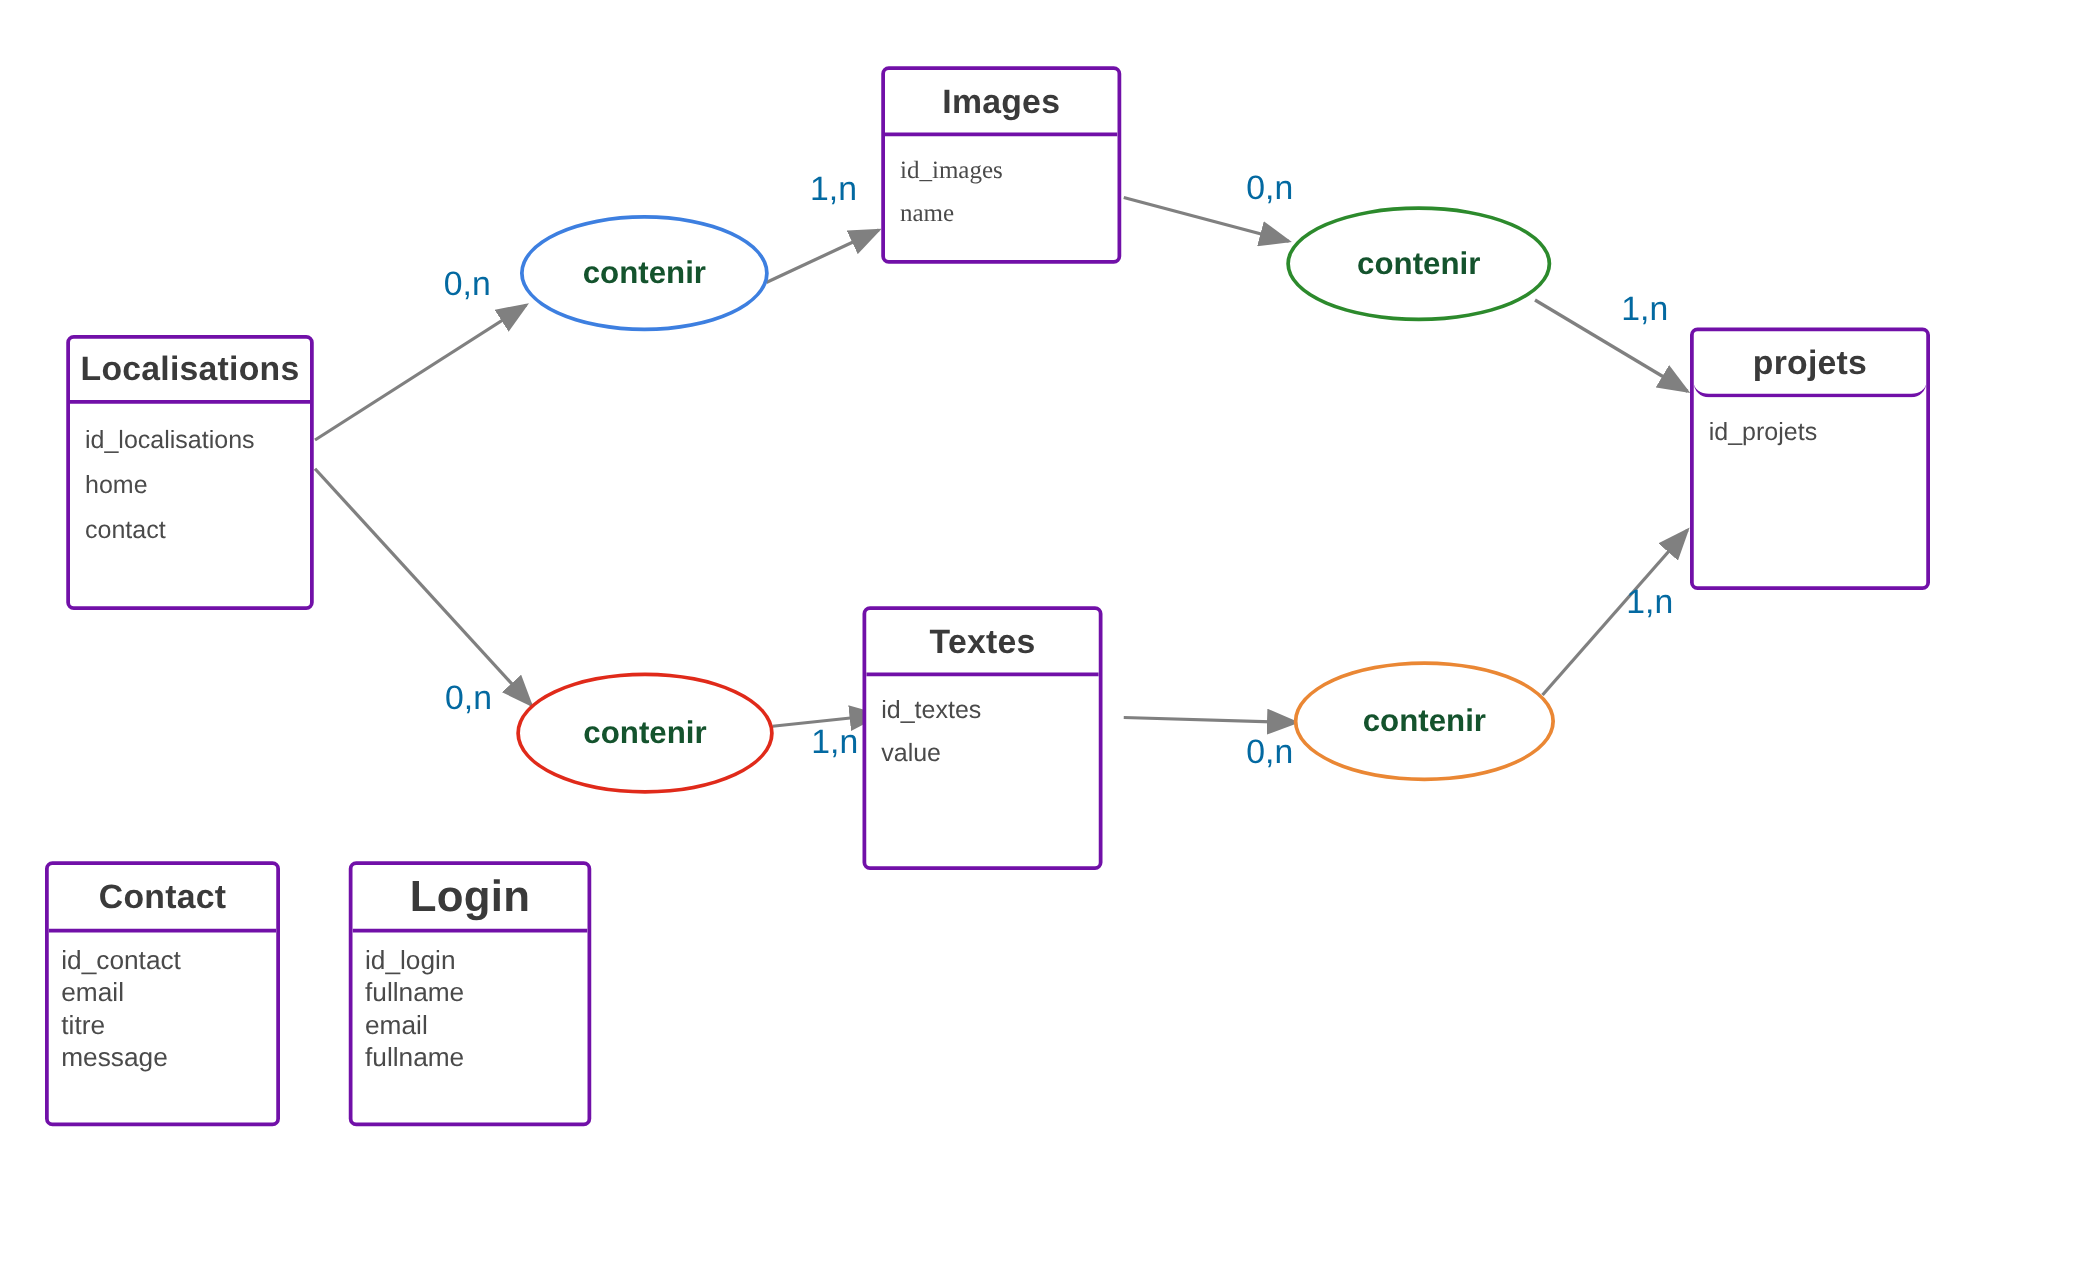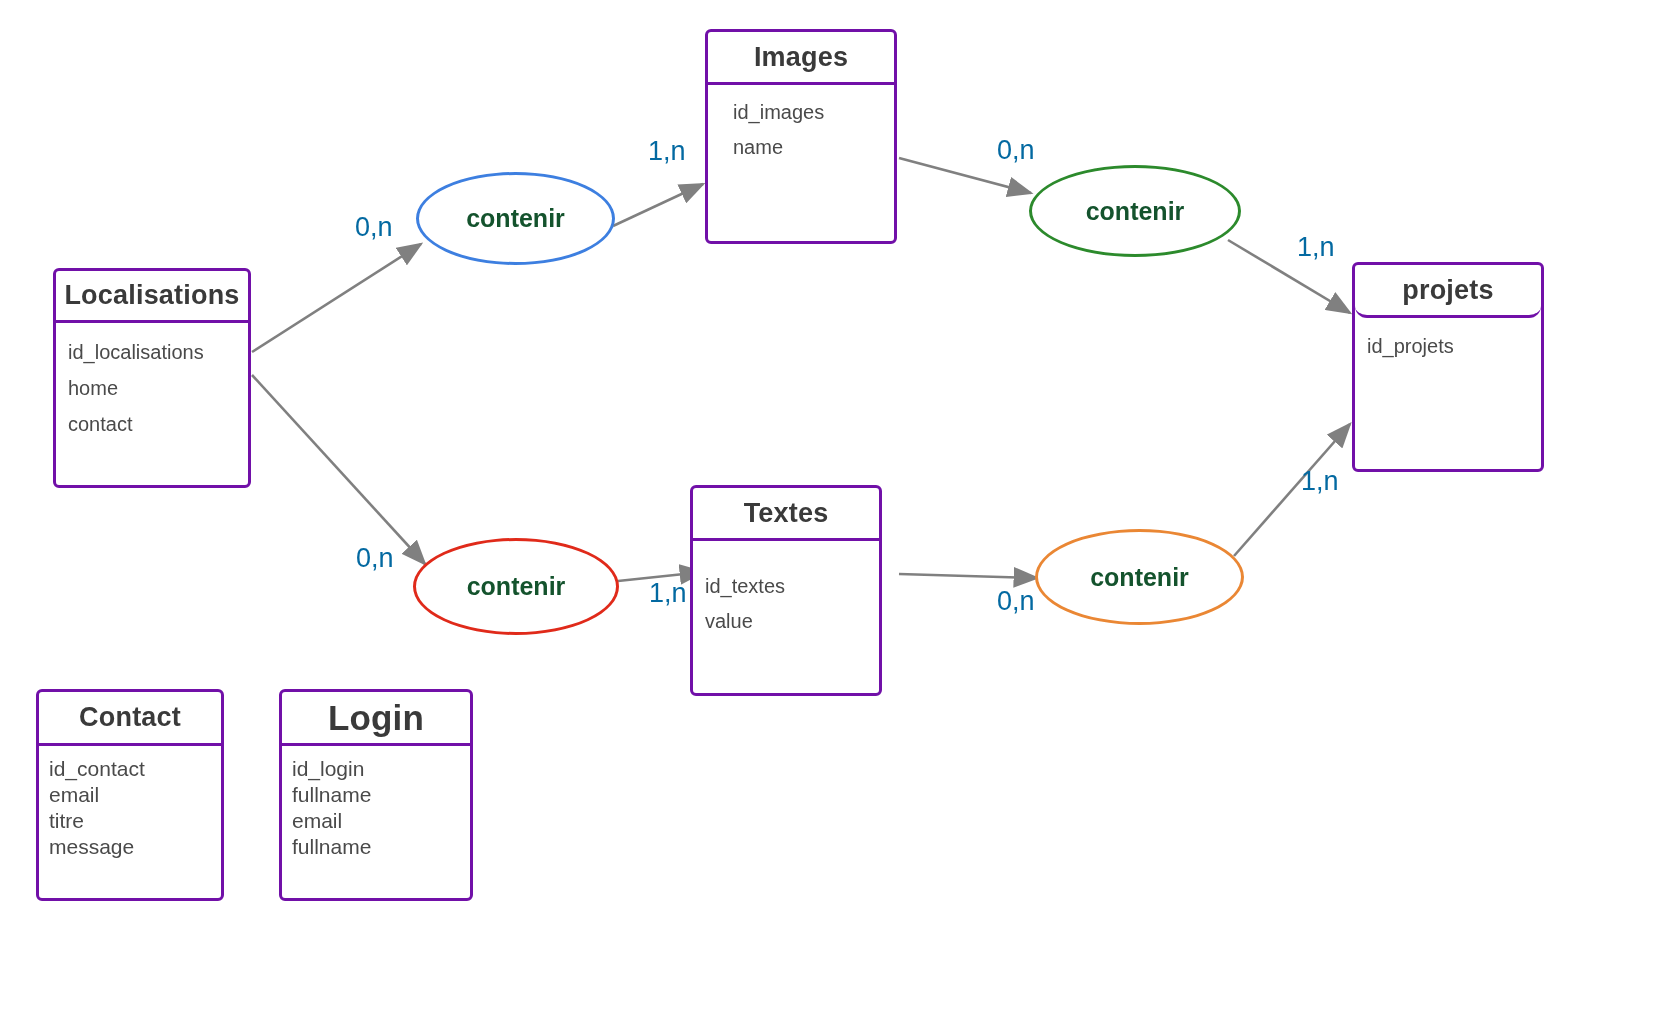--- a/index.html
+++ b/index.html
@@ -57,28 +57,28 @@
   .attr {
     white-space: nowrap;
   }
 
   
   .e-localisations { left: 53px;  top: 268px; width: 198px; height: 220px; }
   .e-localisations .entity-title { height: 52px; font-size: 27px; }
   .e-localisations .entity-attrs { padding: 11px 0 0 12px; }
   .e-localisations .attr { font-size: 20px; line-height: 36px; }
 
-  .e-images { left: 705px; top: 29px; width: 192px; height: 215px; }
+  .e-images { left: 705px; top: 53px; width: 192px; height: 158px; }
   .e-images .entity-title { height: 53px; font-size: 27px; }
-  .e-images .entity-attrs { padding: 10px 0 0 25px; }
+  .e-images .entity-attrs { padding: 10px 0 0 12px; font-family: Liberation Serif, serif; }
   .e-images .attr { font-size: 20px; line-height: 35px; }
 
   .e-textes { left: 690px; top: 485px; width: 192px; height: 211px; }
   .e-textes .entity-title { height: 53px; font-size: 27px; }
-  .e-textes .entity-attrs { padding: 28px 0 0 12px; }
+  .e-textes .entity-attrs { padding: 10px 0 0 12px; }
   .e-textes .attr { font-size: 20px; line-height: 35px; }
 
   .e-projets { left: 1352px; top: 262px; width: 192px; height: 210px; }
   .e-projets .entity-title { height: 53px; font-size: 27px; border-radius: 12px; }
   .e-projets .entity-attrs { padding: 11px 0 0 12px; }
   .e-projets .attr { font-size: 20px; line-height: 35px; }
 
   .e-contact { left: 36px; top: 689px; width: 188px; height: 212px; }
   .e-contact .entity-title { height: 54px; font-size: 27px; }
   .e-contact .entity-attrs { padding: 10px 0 0 10px; }

